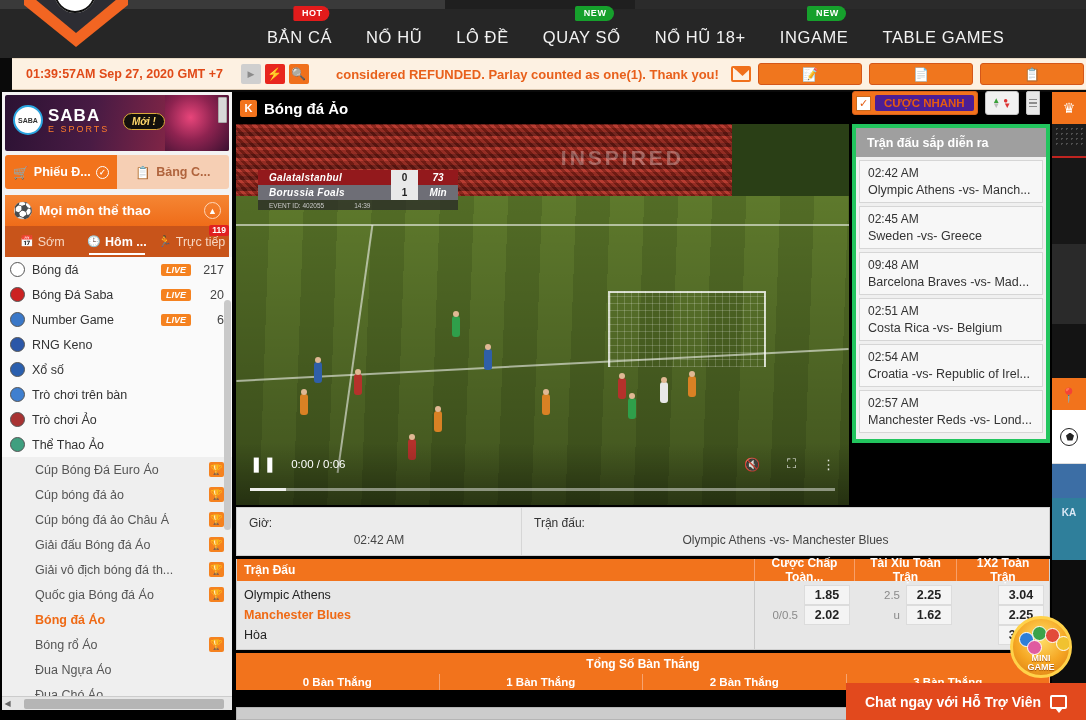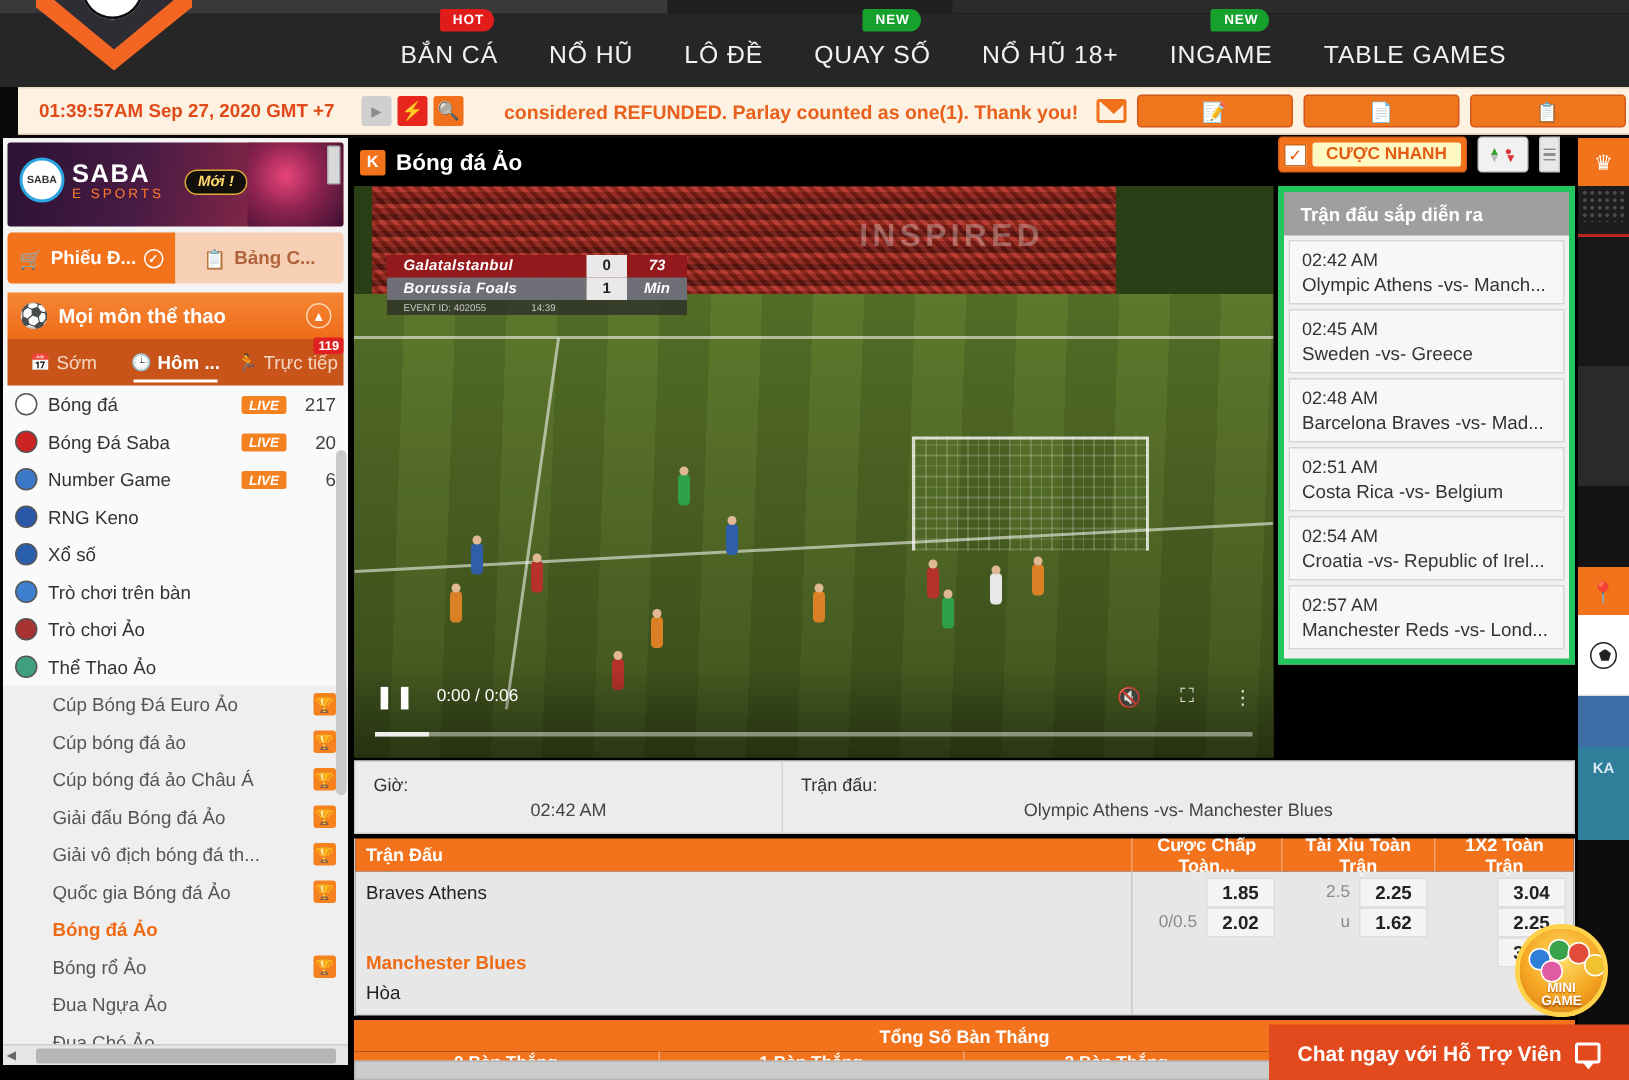--- a/index.html
+++ b/index.html
@@ -182,21 +182,21 @@
 
   
   .center { position:absolute; left:236px; top:0; width:616px; height:628px; }
   .center-title { height:32px; display:flex; align-items:center; gap:7px; padding-left:4px; }
   .ct-icon { width:17px; height:17px; background:#f2731c; border-radius:2px; color:#fff;
     font-size:11px; font-weight:bold; display:flex; align-items:center; justify-content:center; }
   .ct-text { color:#fff; font-size:15px; font-weight:bold; }
 
   .video { position:relative; width:613px; height:381px; overflow:hidden; background:#2a3f16; }
   .crowd {
-    position:absolute; left:12px; top:0; width:496px; height:85px;
+    position:absolute; left:0; top:0; width:496px; height:85px;
     background:
       repeating-linear-gradient(47deg, rgba(0,0,0,.22) 0 3px, rgba(255,255,255,.05) 3px 6px),
       repeating-linear-gradient(0deg, #8e2218 0 4px, #b33226 4px 7px, #6d1a13 7px 11px),
       #8b2018;
     padding-left: 36px;
   }
   .crowd-ins { position:absolute; right:48px; top:22px; color:rgba(255,255,255,.30);
     font-size:21px; font-weight:bold; letter-spacing:3px; }
   .pitch {
     position:absolute; left:0; top:72px; width:613px; height:309px;
@@ -251,21 +251,21 @@
   .odds { width:814px; margin-top:3px; border:1px solid #d0d0d0; border-top:none; }
   .odds-head { display:flex; height:22px; background:#f2731c; color:#fff; font-size:12px; font-weight:bold;text-align:center; }
   .oh { display:flex; align-items:center; padding:0 7px; border-right:1px solid #f7a06a; }
   .oh.name { flex:1; }
   .oh.w1 { width:100px; }
   .oh.w2 { width:102px; }
   .oh.w3 { width:92px; border-right:none; }
   .odds-body { display:flex; background:#e7e7e7; }
   .ob-names { flex:1; padding:4px 7px; border-right:1px solid #c9c9c9; }
   .ob-nm { font-size:12.5px; color:#222; height:20px; line-height:20px; }
-  .ob-nm.away { color:#ef6a15; font-weight:bold;margin-top:27px; }
+  .ob-nm.away { color:#ef6a15; font-weight:bold; }
   .ocol { padding:4px 5px; }
   .ocol.w1 { width:100px; }
   .ocol.w2 { width:102px; }
   .ocol.w3 { width:92px; }
   .ocell { height:20px; display:flex; align-items:center; justify-content:flex-end; gap:6px; }
   .hcap { font-size:11.5px; color:#8a8a8a; }
   .oval { background:#f4f4f4; border:1px solid #dcdcdc; font-size:12.5px; font-weight:bold;
     color:#222; padding:0px 7px; min-width:46px; text-align:center; cursor:pointer; line-height:18px;}
   .tot-head { height:21px; background:#f2731c; color:#fff; font-size:12px; font-weight:bold;
     display:flex; align-items:center; justify-content:center; margin-top:3px; width:814px;}
@@ -281,21 +281,21 @@
   .up-list { padding:3px; }
   .up-item { background:#f7f7f7; border:1px solid #d6d6d6; margin-bottom:3px; padding:5px 8px; cursor:pointer; }
   .up-t { font-size:12px; color:#333; }
   .up-m { font-size:12.5px; color:#333; margin-top:3px; white-space:nowrap; overflow:hidden; text-overflow:ellipsis; }
 
   .quick-bar { position:absolute; left:852px; top:-1px; display:flex; align-items:center; gap:7px; }
   .qb-btn { height:24px; background:#f2731c; border:1px solid #d9601a; border-radius:3px;
     display:flex; align-items:center; padding:0 3px; gap:4px; cursor:pointer; }
   .qb-chk { width:15px; height:15px; background:#fff; border:1px solid #c96a1e; color:#e35b12;
     font-size:11px; display:flex; align-items:center; justify-content:center; }
-  .qb-lbl { background:#fef9c3; color:#e35b12; font-weight:bold; font-size:11.5px; padding:2px 9px; border-radius:2px; }
+  .qb-lbl { background:#4c1d95; color:#e35b12; font-weight:bold; font-size:11.5px; padding:2px 9px; border-radius:2px; }
   .qb-sort { width:34px; height:24px; background:#f1f1f1; border:1px solid #c5c5c5; border-radius:3px;
     display:flex; align-items:center; justify-content:center; gap:3px; cursor:pointer; }
   .arr { display:flex; flex-direction:column; line-height:5px; font-size:8px; }
   .qb-menu { width:14px; height:24px; background:#e8e8e8; border:1px solid #c5c5c5; border-radius:2px 0 0 2px;
     display:flex; flex-direction:column; align-items:center; justify-content:center; gap:2px; cursor:pointer;}
   .qb-menu i { width:8px; height:1.5px; background:#8d8d8d; display:block; }
 
   
   .rail { position:absolute; right:0; top:0; width:34px; height:628px; background:#111; }
   .rail-crown { height:32px; background:#f2731c; display:flex; align-items:center;
@@ -612,21 +612,21 @@
 
       <div class="odds">
         <div class="odds-head">
           <div class="oh name">Trận Đấu</div>
           <div class="oh w1">Cược Chấp Toàn...</div>
           <div class="oh w2">Tài Xỉu Toàn Trận</div>
           <div class="oh w3">1X2 Toàn Trận</div>
         </div>
         <div class="odds-body">
           <div class="ob-names">
-            <div class="ob-nm">Braves Athens</div>
+            <div class="ob-nm">Olympic Athens</div>
             <div class="ob-nm away">Manchester Blues</div>
             <div class="ob-nm">Hòa</div>
           </div>
           <div class="ocol w1">
             <div class="ocell">
               <span class="hcap"></span>
               <span class="oval">1.85</span>
             </div>
             <div class="ocell">
               <span class="hcap">0/0.5</span>
@@ -695,21 +695,21 @@
       <div class="up-list" id="up-list">
           <div class="up-item">
             <div class="up-t">02:42 AM</div>
             <div class="up-m">Olympic Athens -vs- Manch...</div>
           </div>
           <div class="up-item">
             <div class="up-t">02:45 AM</div>
             <div class="up-m">Sweden -vs- Greece</div>
           </div>
           <div class="up-item">
-            <div class="up-t">02:48 AM</div>
+            <div class="up-t">09:48 AM</div>
             <div class="up-m">Barcelona Braves -vs- Mad...</div>
           </div>
           <div class="up-item">
             <div class="up-t">02:51 AM</div>
             <div class="up-m">Costa Rica -vs- Belgium</div>
           </div>
           <div class="up-item">
             <div class="up-t">02:54 AM</div>
             <div class="up-m">Croatia -vs- Republic of Irel...</div>
           </div>

